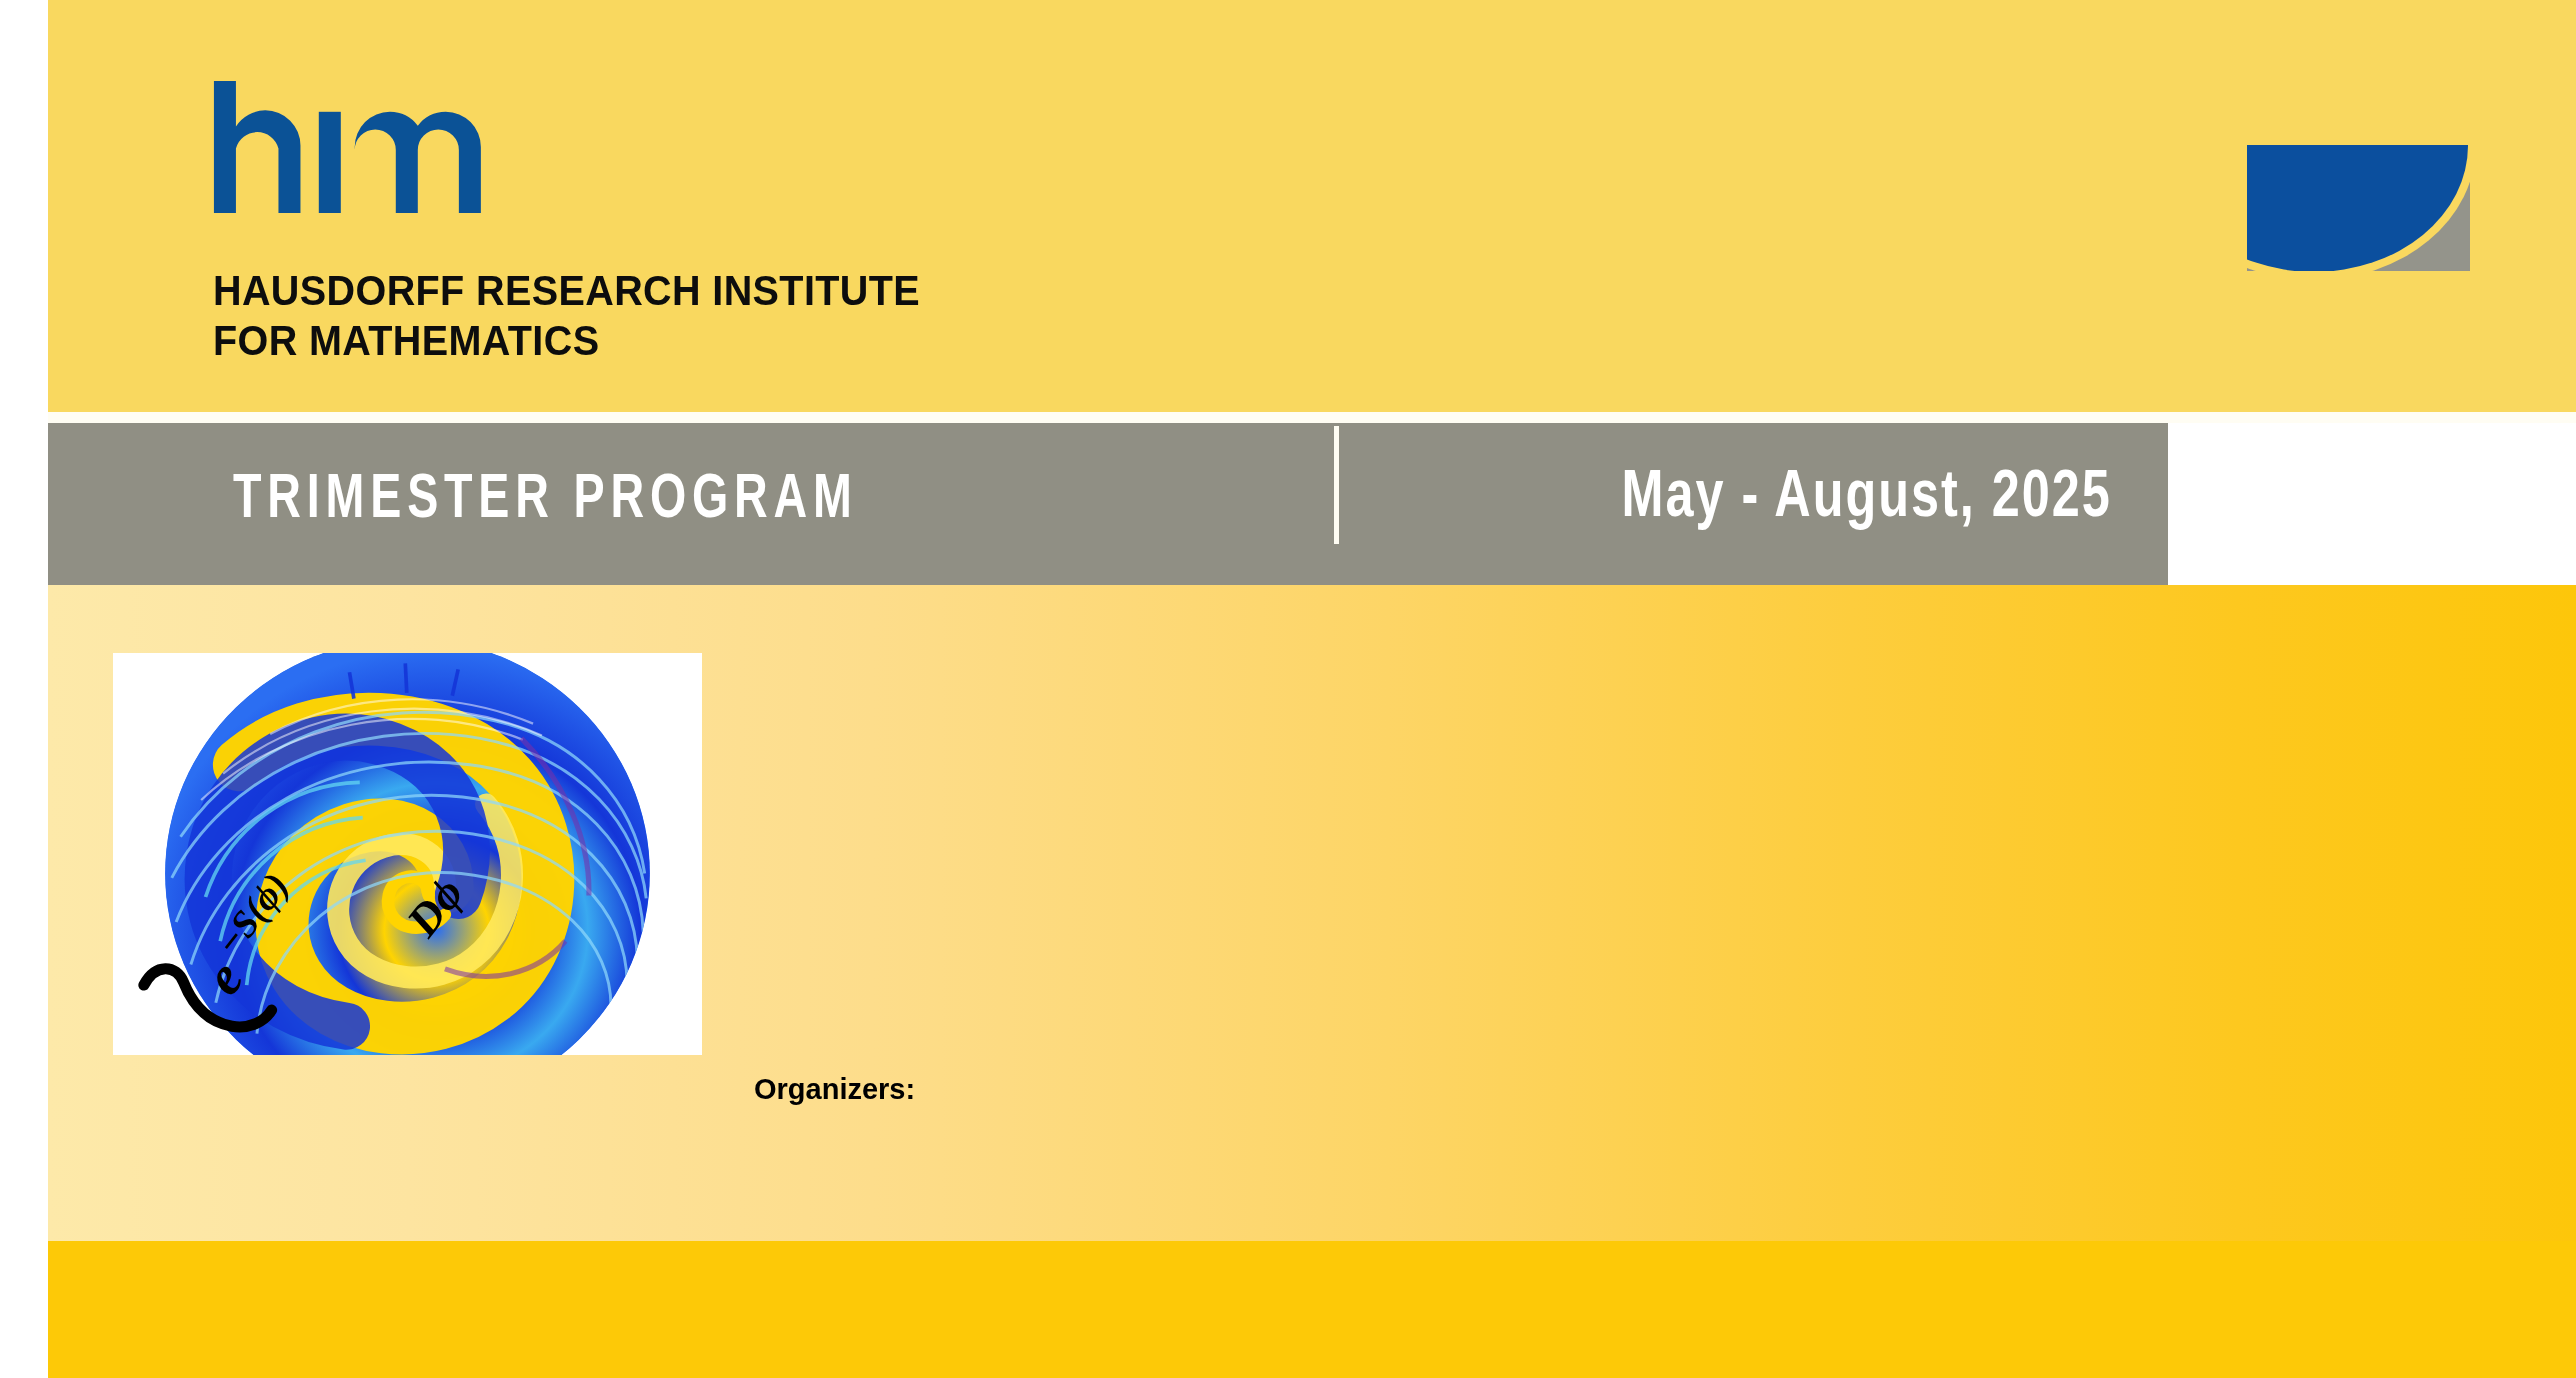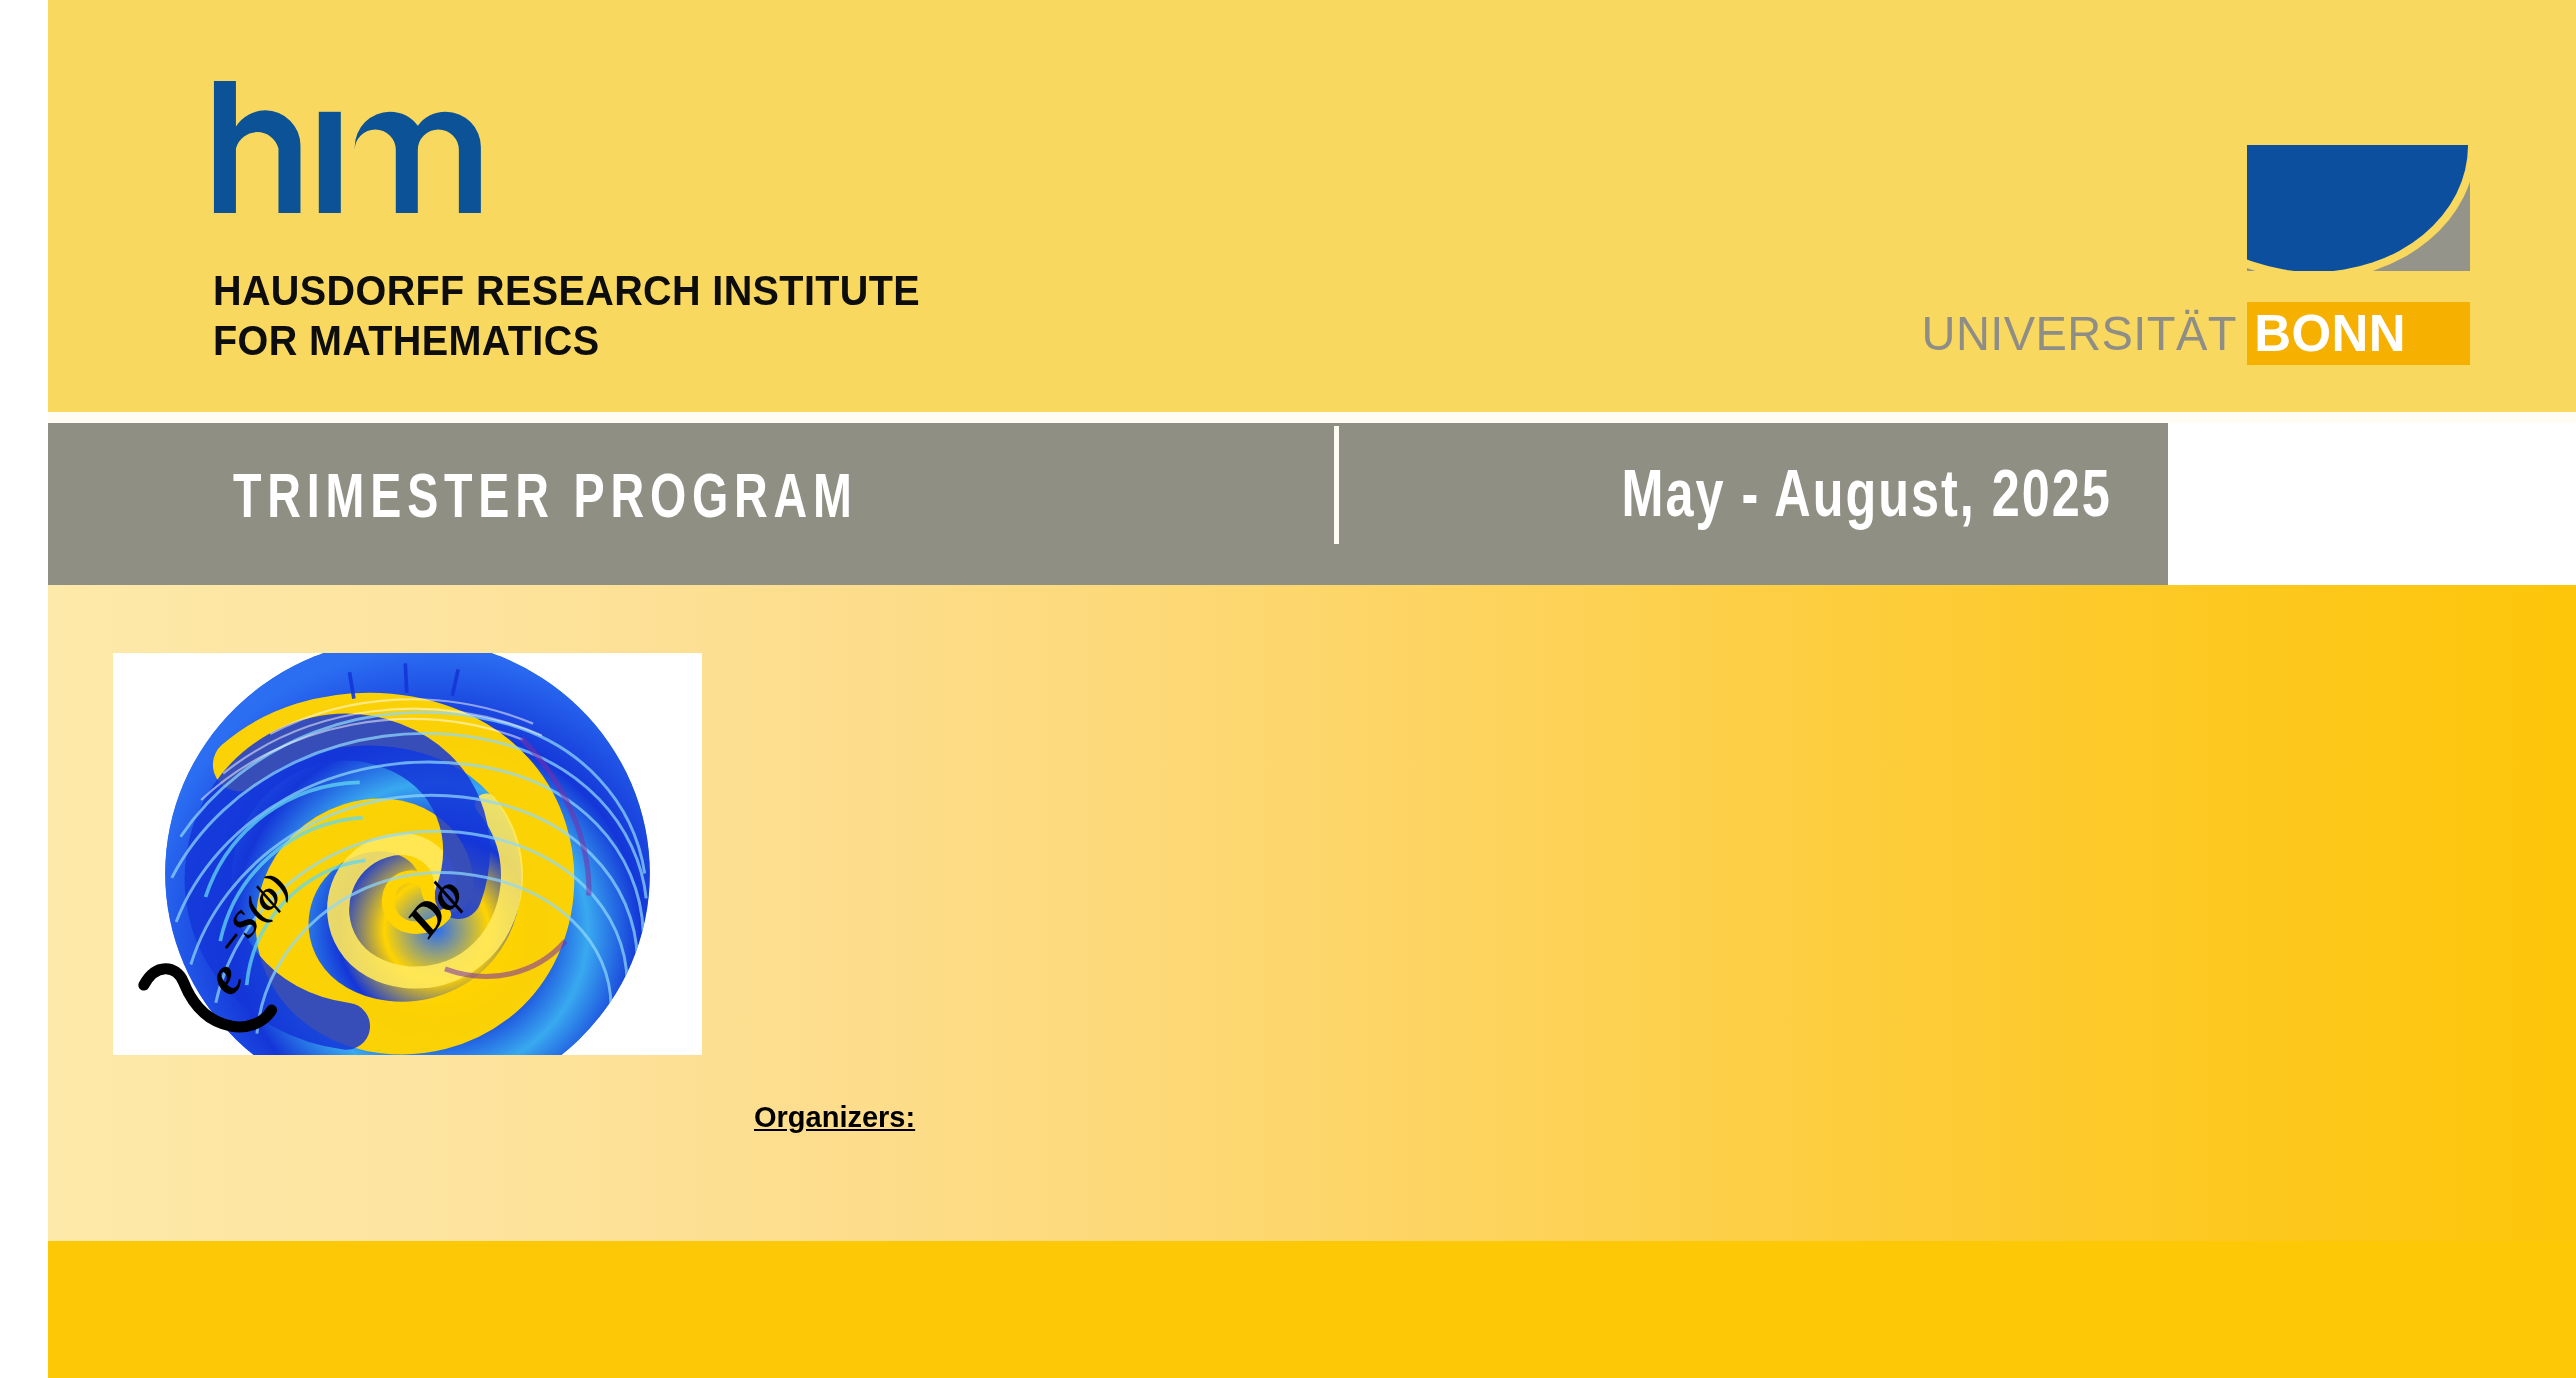--- a/index.html
+++ b/index.html
@@ -227,23 +227,22 @@
     line-height: 1.33;
     text-align: center;
     letter-spacing: -0.7px;
     white-space: pre-line;
   }
 
   
   .organizers {
     position: absolute;
     left: 706px;
-    top: 517px;
+    top: 489px;
     width: 1689px;
-    text-decoration: underline;
   }
   .organizers-label {
     color: #000000;
     font-family: "Liberation Sans", sans-serif;
     font-size: 29px;
     font-weight: 700;
     line-height: 1.1;
     margin-bottom: 16px;
   }
   .organizers-names {
@@ -286,24 +285,20 @@
         </svg>
       </div>
 
       <div class="him-sub">HAUSDORFF RESEARCH INSTITUTE
 FOR MATHEMATICS</div>
     </div>
 
     <div class="bonn-logo">
       <div class="bonn-mark">
         <div class="blue-disc"></div>
-      </div>
-      <div class="bonn-text-row">
-        <div class="bonn-univ">UNIVERSITÄT</div>
-        <div class="bonn-bonn">BONN</div>
       </div>
     </div>
   </div>
 
   <div class="band-sep"></div>
 
   <div class="band-gray">
     <div class="banner-left">TRIMESTER PROGRAM</div>
     <div class="banner-divider"></div>
     <div class="banner-right">May - August, 2025</div>

